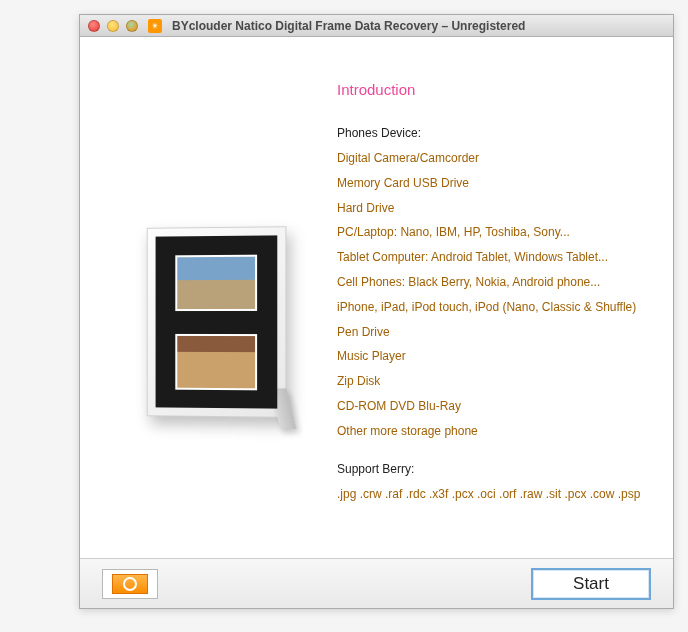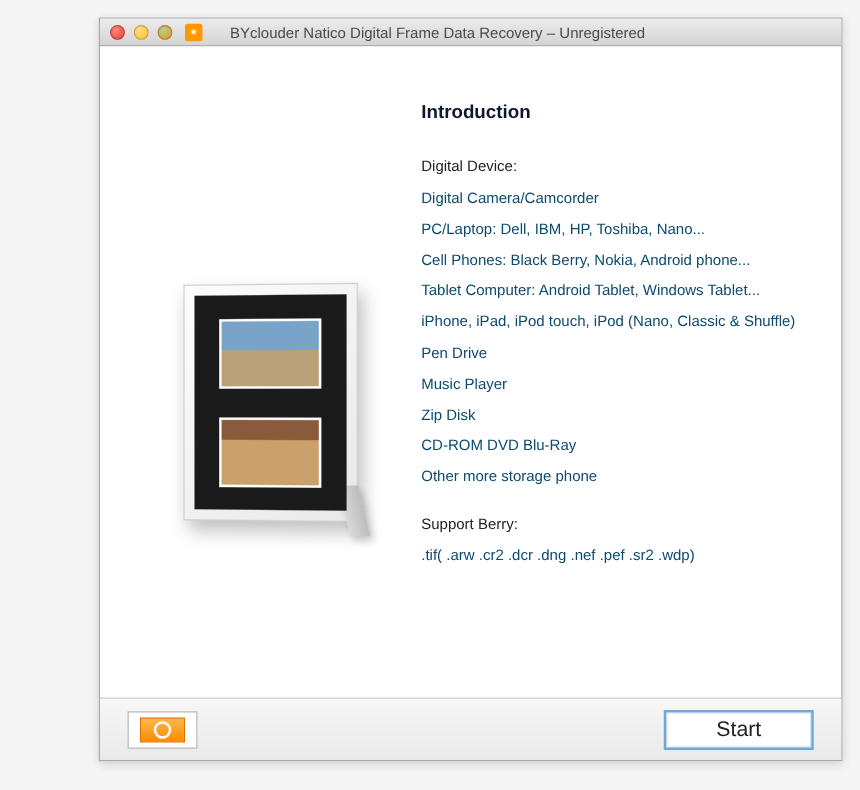--- a/index.html
+++ b/index.html
@@ -52,22 +52,22 @@
       height: 14px;
       background: #ff9800;
       border-radius: 2px;
       margin-left: 4px;
       display:flex;align-items:center;justify-content:center;
       font-size:9px;color:#fff;
     }
     .window-title {
       font-size: 12px;
       color: #4a4a4a;
-      font-weight: normal;
-      margin-left: 16px;
+      font-weight: bold;
+      margin-left: 4px;
     }
     .content {
       display: flex;
       height: 520px;
       padding: 10px 18px 0 18px;
     }
     .left-col {
       width: 235px;
       display: flex;
       align-items: center;
@@ -117,32 +117,32 @@
       z-index: -1;
       box-shadow: 2px 4px 6px rgba(0,0,0,0.2);
     }
     .right-col {
       flex: 1;
       padding-top: 34px;
       padding-left: 4px;
     }
     .heading {
       font-size: 15px;
-      font-weight: bold;
-      color: #0f172a;
+      font-weight: normal;
+      color: #ec4899;
       margin-bottom: 28px;
     }
     .subheading {
       font-size: 12px;
       color: #222;
       margin-bottom: 10px;
     }
     .line {
       font-size: 12px;
-      color: #0c4a6e;
+      color: #a16207;
       line-height: 1.4;
       margin-bottom: 8px;
     }
     .format-block {
       margin-top: 22px;
     }
     .bottom-bar {
       position: absolute;
       left: 0;
       right: 0;
@@ -212,35 +212,37 @@
           <div class="photo photo1"></div>
           <div class="photo photo2"></div>
         </div>
         <div class="stand"></div>
       </div>
     </div>
 
     <div class="right-col">
       <div class="heading">Introduction</div>
 
-      <div class="subheading">Digital Device:</div>
+      <div class="subheading">Phones Device:</div>
       <div class="line">Digital Camera/Camcorder</div>
-      <div class="line">PC/Laptop: Dell, IBM, HP, Toshiba, Nano...</div>
+      <div class="line">Memory Card USB Drive</div>
+      <div class="line">Hard Drive</div>
+      <div class="line">PC/Laptop: Nano, IBM, HP, Toshiba, Sony...</div>
+      <div class="line">Tablet Computer: Android Tablet, Windows Tablet...</div>
       <div class="line">Cell Phones: Black Berry, Nokia, Android phone...</div>
-      <div class="line">Tablet Computer: Android Tablet, Windows Tablet...</div>
       <div class="line">iPhone, iPad, iPod touch, iPod (Nano, Classic &amp; Shuffle)</div>
       <div class="line">Pen Drive</div>
       <div class="line">Music Player</div>
       <div class="line">Zip Disk</div>
       <div class="line">CD-ROM DVD Blu-Ray</div>
       <div class="line">Other more storage phone</div>
 
       <div class="format-block">
         <div class="subheading">Support Berry:</div>
-        <div class="line">.tif( .arw .cr2 .dcr .dng .nef .pef .sr2 .wdp)</div>
+        <div class="line">.jpg .crw .raf .rdc .x3f .pcx .oci .orf .raw .sit .pcx .cow .psp</div>
       </div>
     </div>
   </div>
 
   <div class="bottom-bar">
     <div class="help-button">
       <div class="help-icon-inner"></div>
     </div>
     <div class="start-button">Start</div>
   </div>

